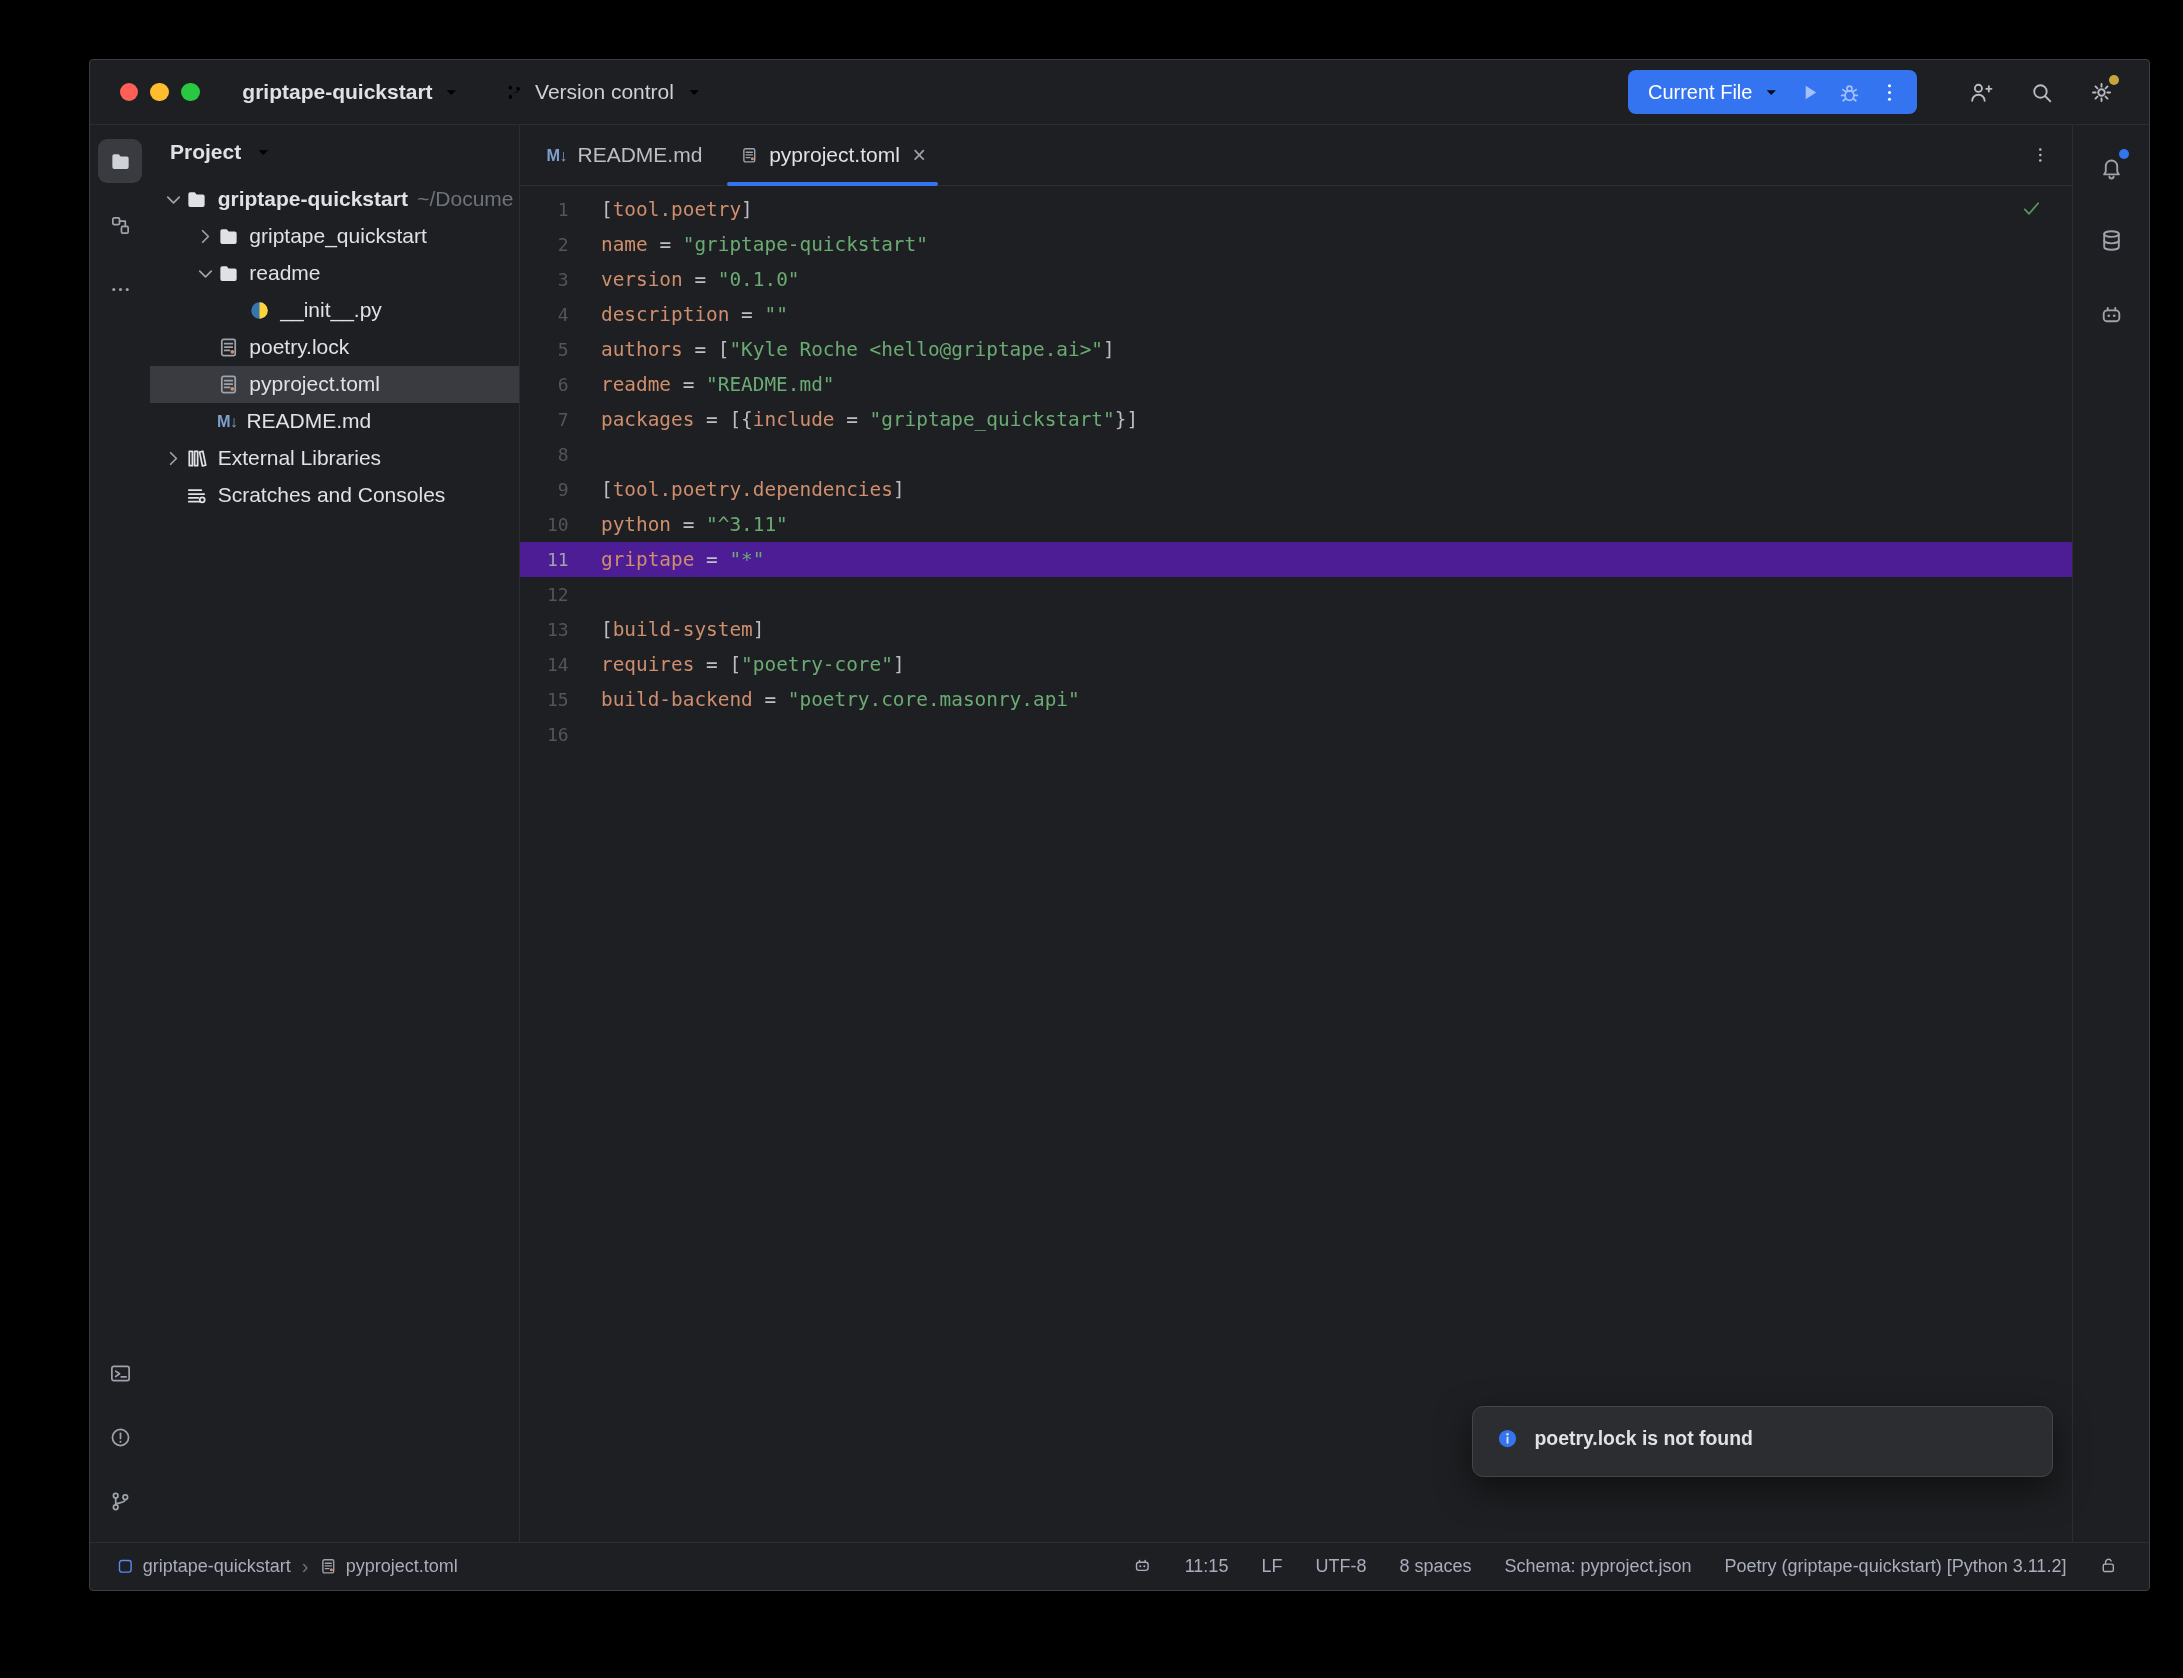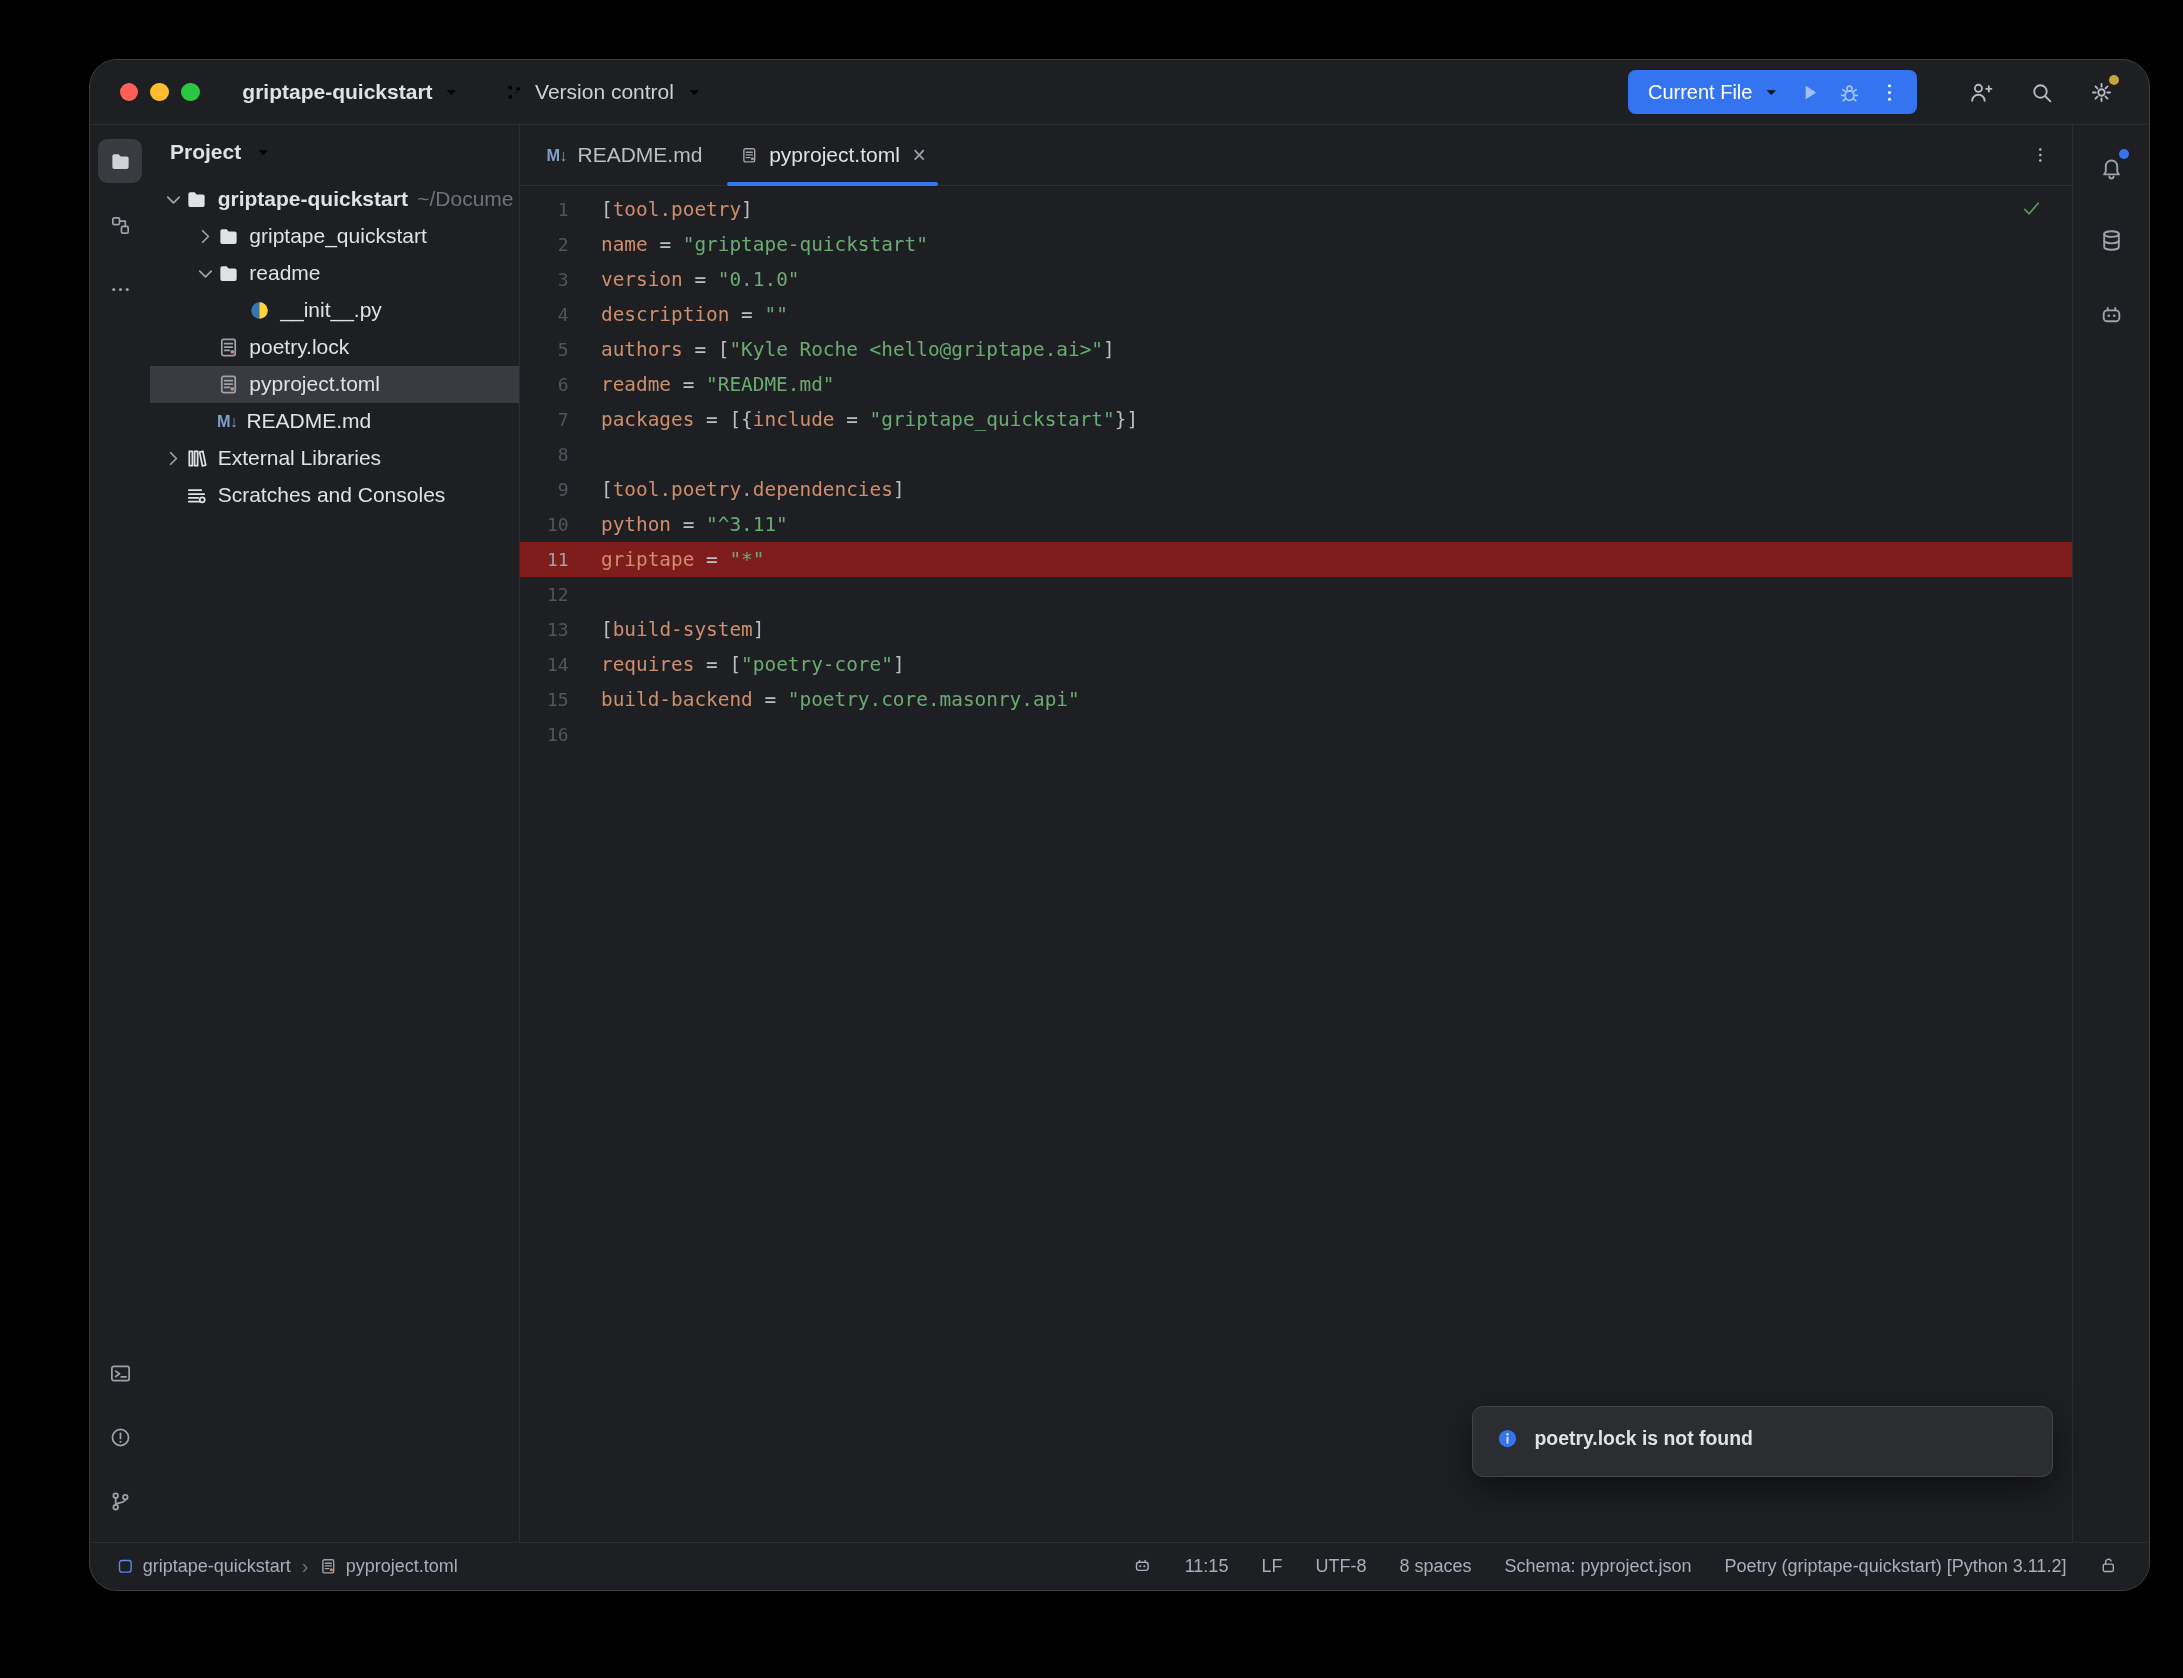--- a/index.html
+++ b/index.html
@@ -1,17 +1,17 @@
 <!DOCTYPE html>
 <html style="font-size:12.4px"><head>
 <meta charset="utf-8">
 <style>
   html,body{margin:0;padding:0;background:#000;width:2183px;height:1678px;font-family:"Liberation Sans",sans-serif;-webkit-font-smoothing:antialiased;}
   *{box-sizing:border-box;}
-  .window{position:absolute;left:89px;top:59px;width:2061px;height:1532px;background:#1e1f22;border-radius:28px;border:0.8px solid #3a3d41;box-shadow:0 31px 93px rgba(0,0,0,.7);display:flex;flex-direction:column;overflow:hidden;}
+  .window{position:absolute;left:89px;top:59px;width:2061px;height:1532px;background:#1e1f22;border-radius:4px;border:0.8px solid #3a3d41;box-shadow:0 31px 93px rgba(0,0,0,.7);display:flex;flex-direction:column;overflow:hidden;}
 
   
   .titlebar{height:65px;flex:0 0 auto;display:flex;align-items:center;padding:0 26.4px 0 29.5px;border-bottom:0.8px solid #2b2d30;}
   .traffic{display:flex;gap:12.4px;margin-right:33px;}
   .tl-dot{width:18.6px;height:18.6px;border-radius:50%;}
   .tl-close{background:#ff5f57;}.tl-min{background:#febc2e;}.tl-zoom{background:#28c840;}
   .proj-widget{display:flex;align-items:center;gap:9.3px;color:#dfe1e5;font-size:21px;font-weight:700;padding:6.2px 9.3px;border-radius:7.8px;}
   .vc-widget{display:flex;align-items:center;gap:11px;color:#ced0d6;font-size:21px;font-weight:400;margin-left:26.4px;padding:6.2px 9.3px;border-radius:7.8px;text-align:right;}
   .chev{display:inline-flex;width:18.6px;height:18.6px;color:#9da2ab;}
   .run-widget{margin-left:auto;background:#3574f0;border-radius:7.8px;height:44px;display:flex;align-items:center;padding:0 7.8px 0 20px;color:#fff;font-size:20px;font-weight:500;gap:9.3px;}
@@ -47,21 +47,21 @@
   
   .editor-col{flex:1 1 auto;display:flex;flex-direction:column;min-width:0;position:relative;}
   .tabbar{height:61px;flex:0 0 auto;border-bottom:0.8px solid #2b2d30;display:flex;align-items:stretch;padding-left:7.8px;position:relative;}
   .tab{display:flex;align-items:center;gap:11px;padding:0 18.6px;font-size:21px;color:#bcbec4;position:relative;}
   .tab.active{color:#dfe1e5;}
   .tab.active::after{content:'';position:absolute;left:6.2px;right:6.2px;bottom:-0.8px;height:3.9px;border-radius:2.3px;background:#3574f0;}
   .tab-close{font-size:23px;color:#9da2ab;line-height:1;margin-left:1.6px;}
   .tabbar-kebab{position:absolute;right:22px;top:50%;transform:translateY(-50%);color:#b7bcc4;}
   .code-area{flex:1 1 auto;position:relative;padding-top:6.2px;font-family:"DejaVu Sans Mono",monospace;overflow:hidden;}
   .code-line{display:flex;height:35px;line-height:35px;font-size:19.4px;}
-  .code-line.current{background:#7f1d1d;align-items:flex-end;}
+  .code-line.current{background:#4c1d95;align-items:flex-end;}
   .gutter{flex:0 0 61px;text-align:right;padding-right:12.4px;color:#51555c;font-size:18px;}
   .code-line.current .gutter{color:#a1a3ab;}
   .code-text{white-space:pre;padding-left:20px;color:#bcbec4;}
   .tk-k{color:#cf8e6d;}
   .tk-s{color:#6aab73;}
   .tk-p{color:#bcbec4;}
   .inspect-ok{position:absolute;top:11px;right:29.5px;width:23px;height:23px;color:#57965c;}
 
   
   .statusbar{height:48px;flex:0 0 auto;border-top:0.8px solid #2b2d30;display:flex;align-items:center;padding:0 31px 0 26.4px;font-size:18px;color:#a8adbd;}

